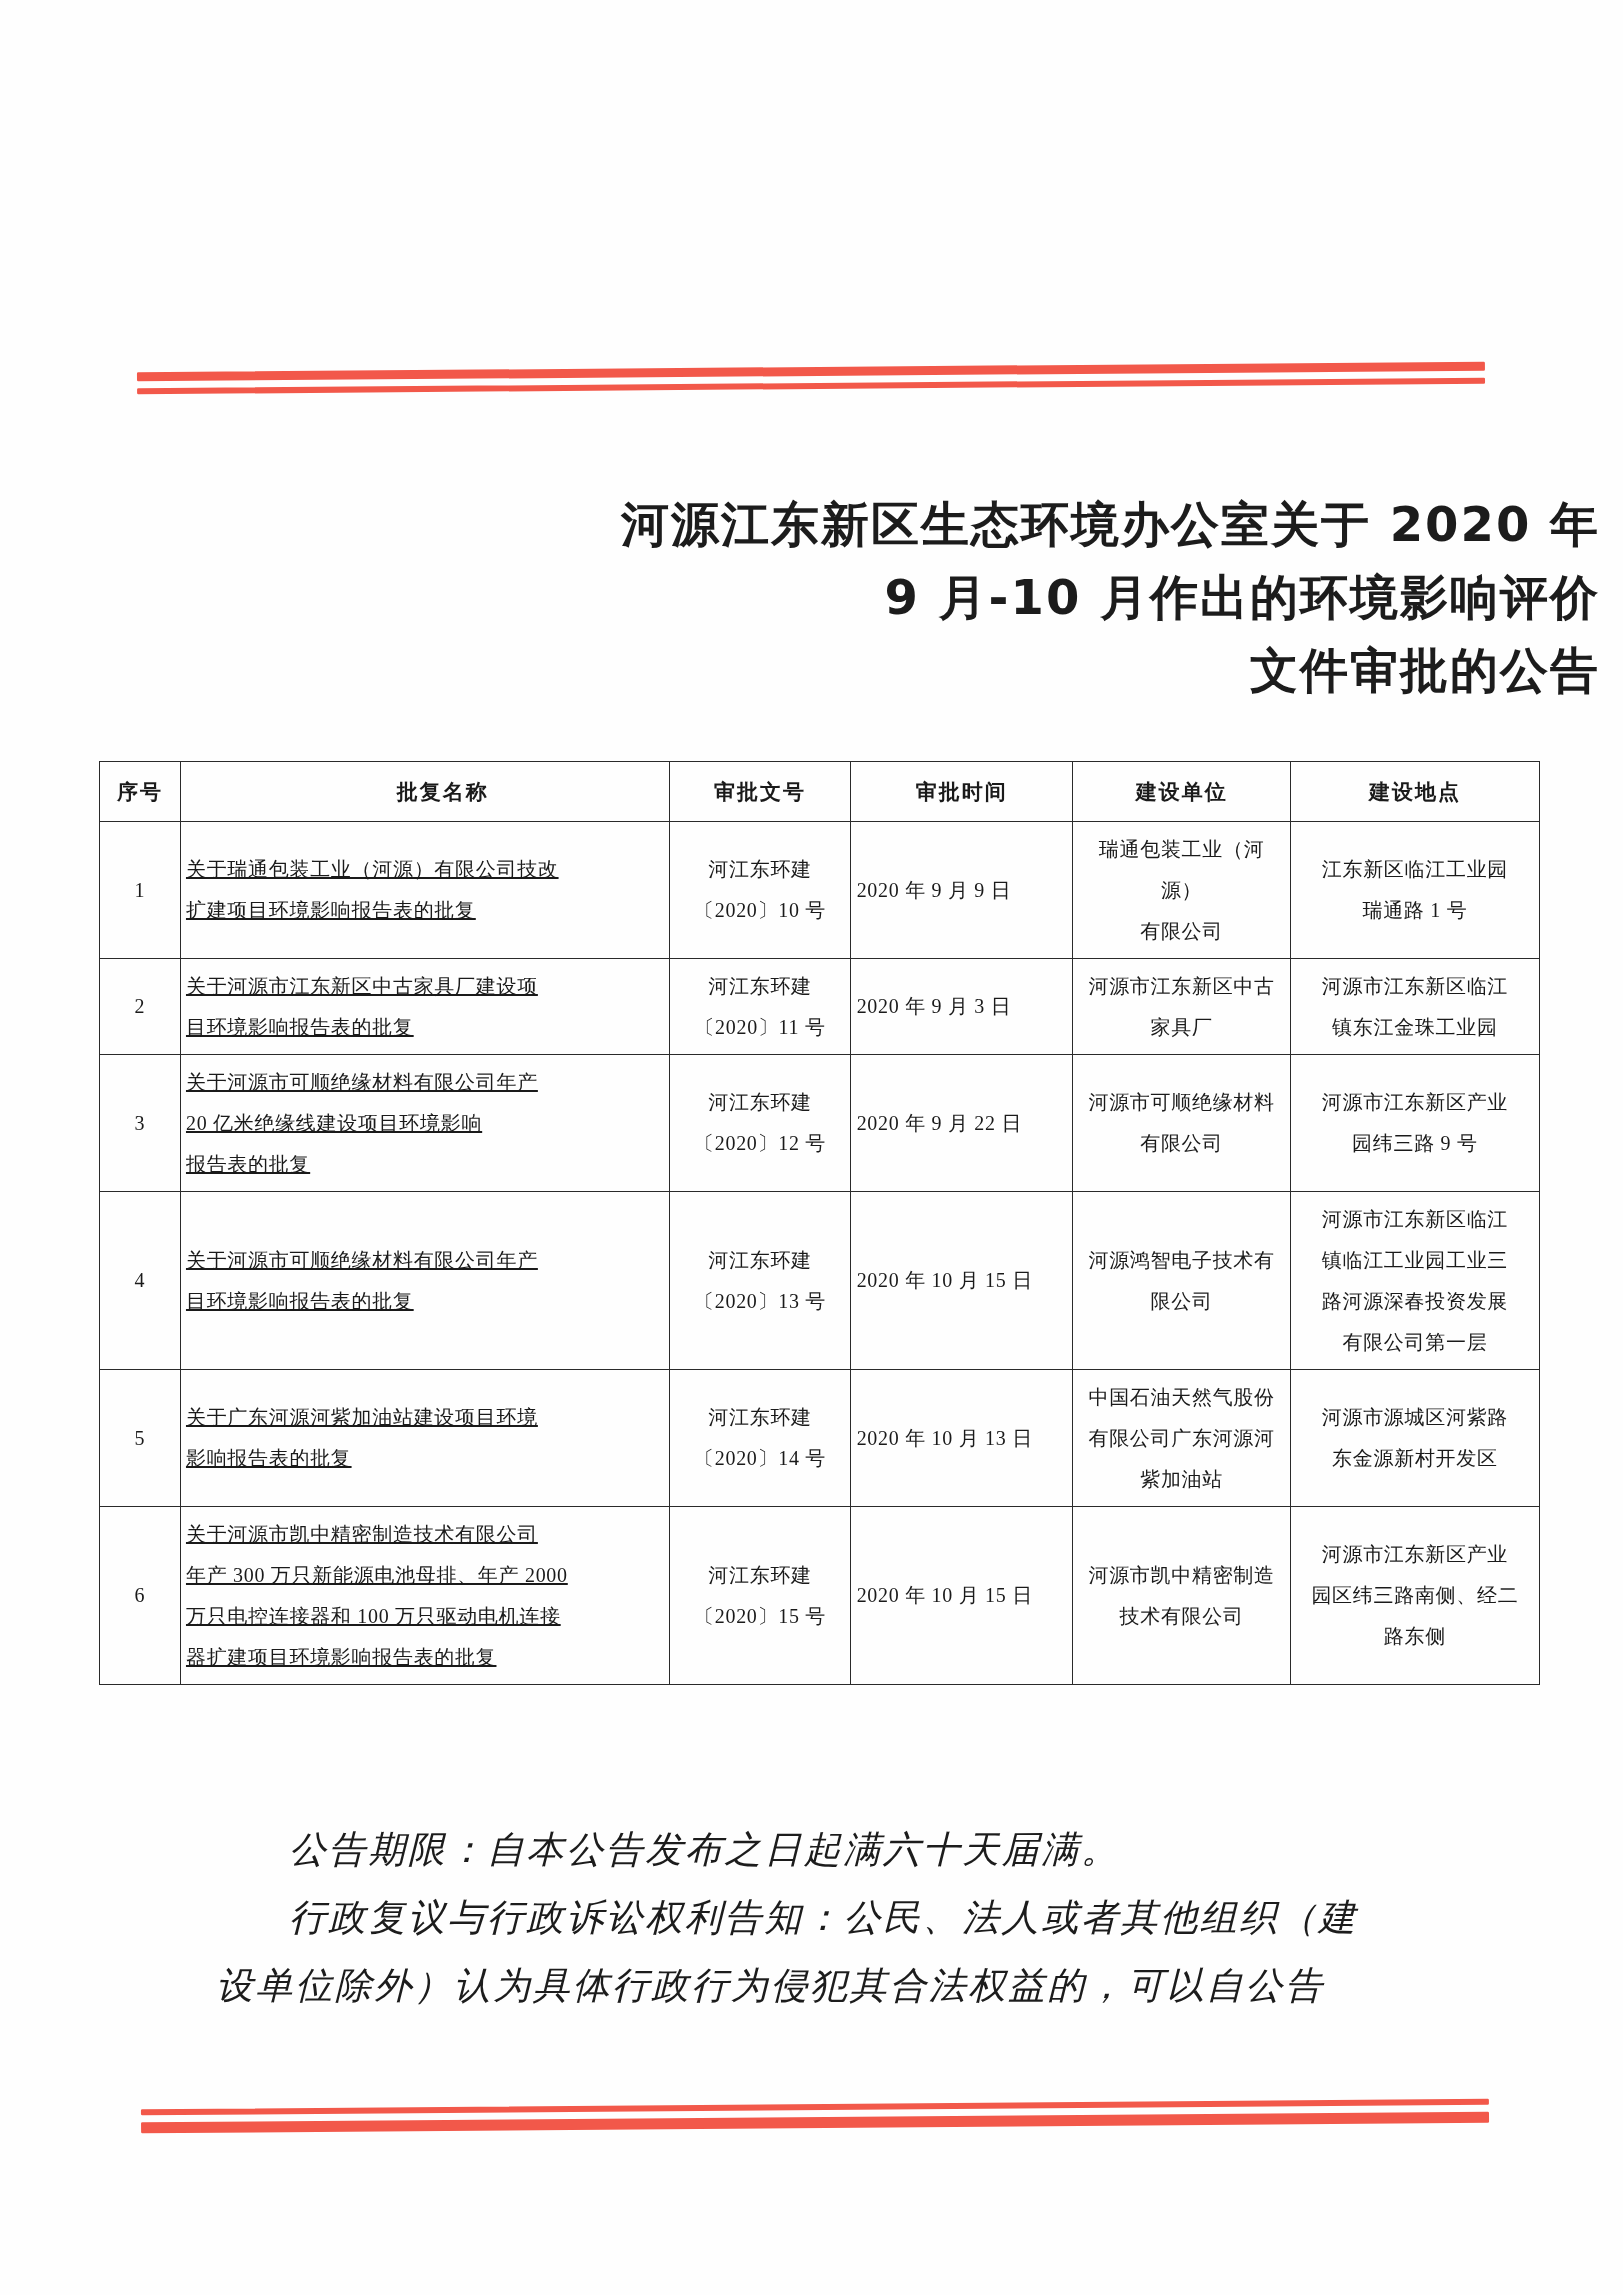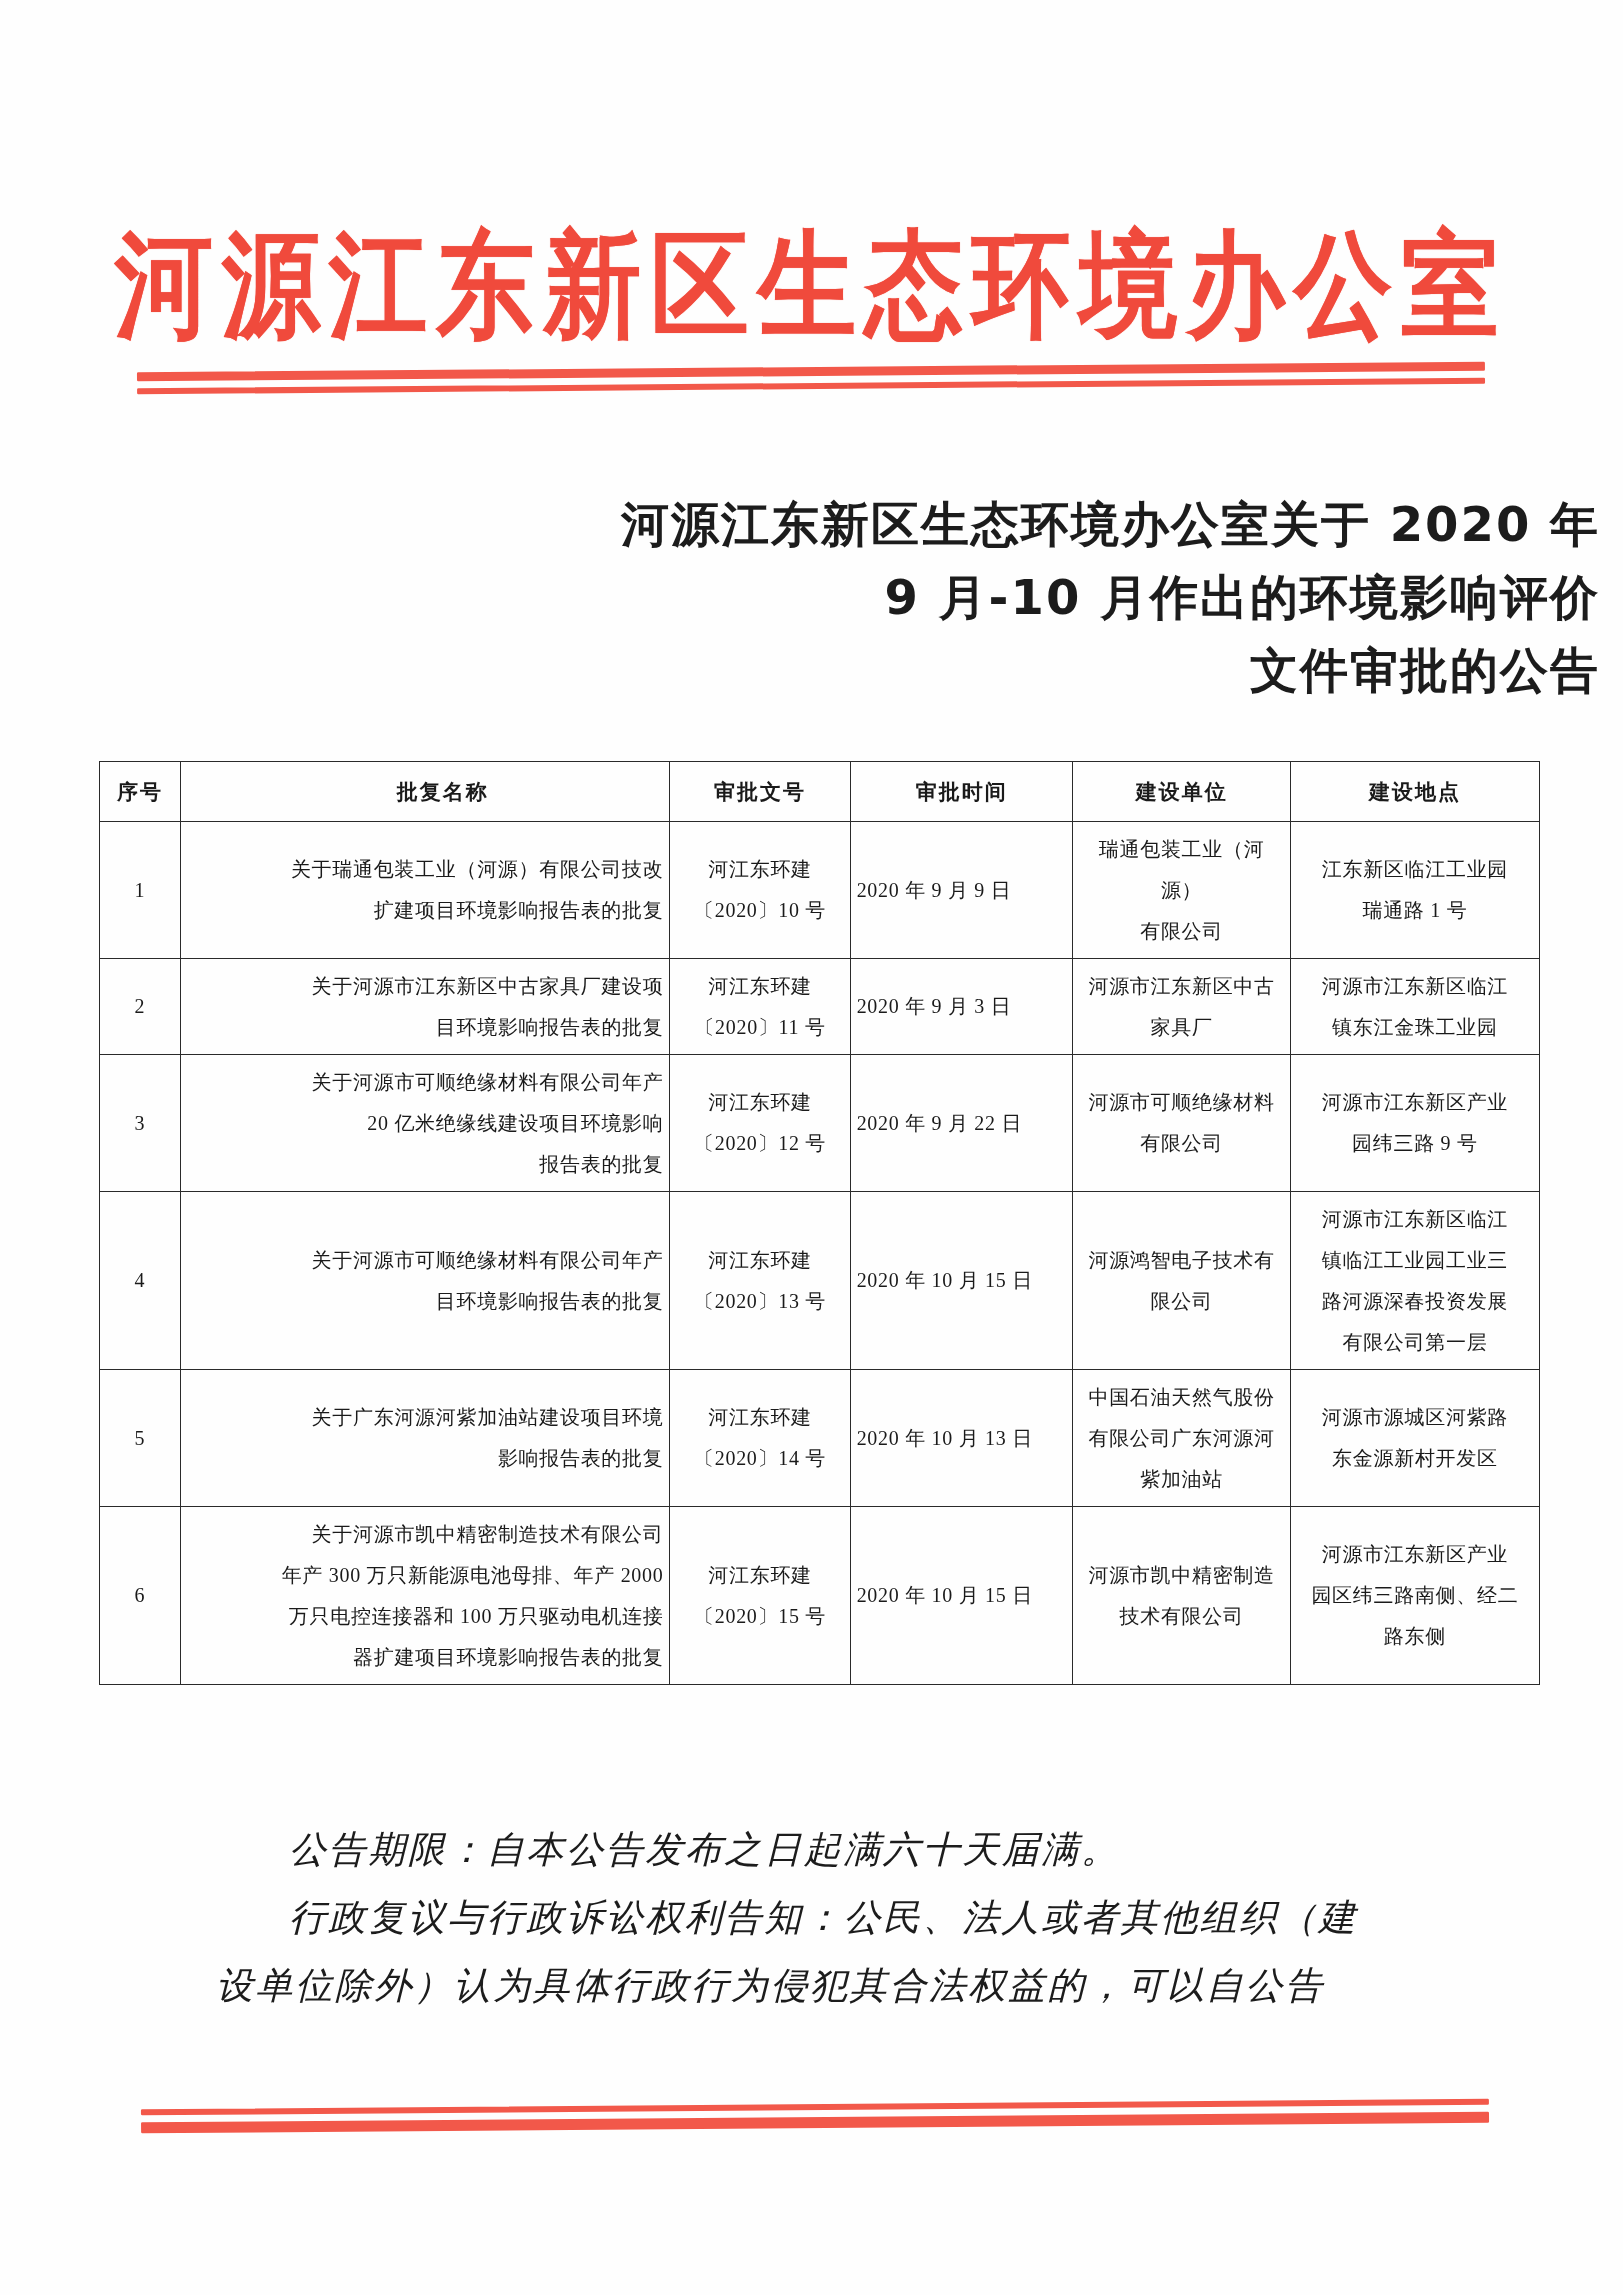--- a/index.html
+++ b/index.html
@@ -110,21 +110,21 @@
     letter-spacing: 0.7px;
   }
   .col-idx   { width: 72px;  text-align: center; font-size: 22px; }
   .col-name  { width: 444px;  text-align: left; padding-left: 14.4px; padding-right: 7.9px; }
   .col-docno { width: 173px;  text-align: center; }
   .col-date  { width: 213px;  text-align: left; white-space: nowrap; }
   .col-unit  { width: 209px;  text-align: center; }
   .col-place { width: 240px;  text-align: center; }
 
   .cell-lines > span { display: block; }
-  .col-name .cell-lines > span { text-align: right; }
+  .col-name .cell-lines > span { text-align: left; text-decoration: underline; }
   .col-docno .cell-lines > span,
   .col-unit .cell-lines > span,
   .col-place .cell-lines > span { text-align: center; }
 
   
   .footer-block {
     position: absolute;
     top: 1816px;
     left: 216px;
     width: 1263px;
@@ -148,23 +148,20 @@
     transform: rotate(-0.45deg);
   }
   .rule-group-bottom .rule-thin  { height: 5.9px;  margin-top: 0; }
   .rule-group-bottom .rule-thick { height: 11px; margin-top: 7.2px; }
 </style>
 </head>
 <body>
 
 <div class="page">
 
-  <div class="masthead">
-    <div class="masthead-title">河源江东新区生态环境办公室</div>
-  </div>
   <div class="rule-group-top">
     <div class="rule-thick"></div>
     <div class="rule-thin"></div>
   </div>
 
   <div class="doc-title">
     <div>河源江东新区生态环境办公室关于 2020 年</div>
     <div>9 月-10 月作出的环境影响评价</div>
     <div>文件审批的公告</div>
   </div>

